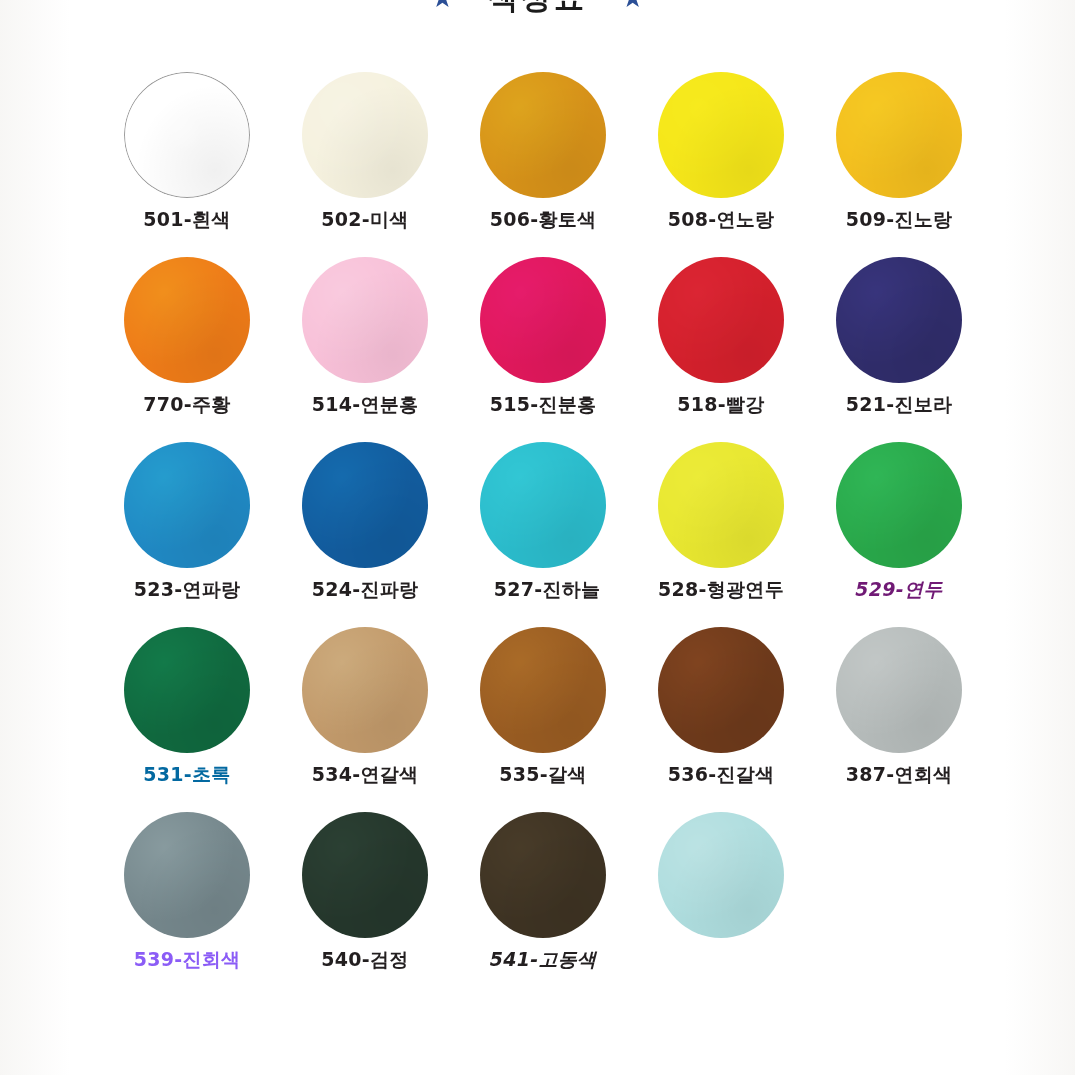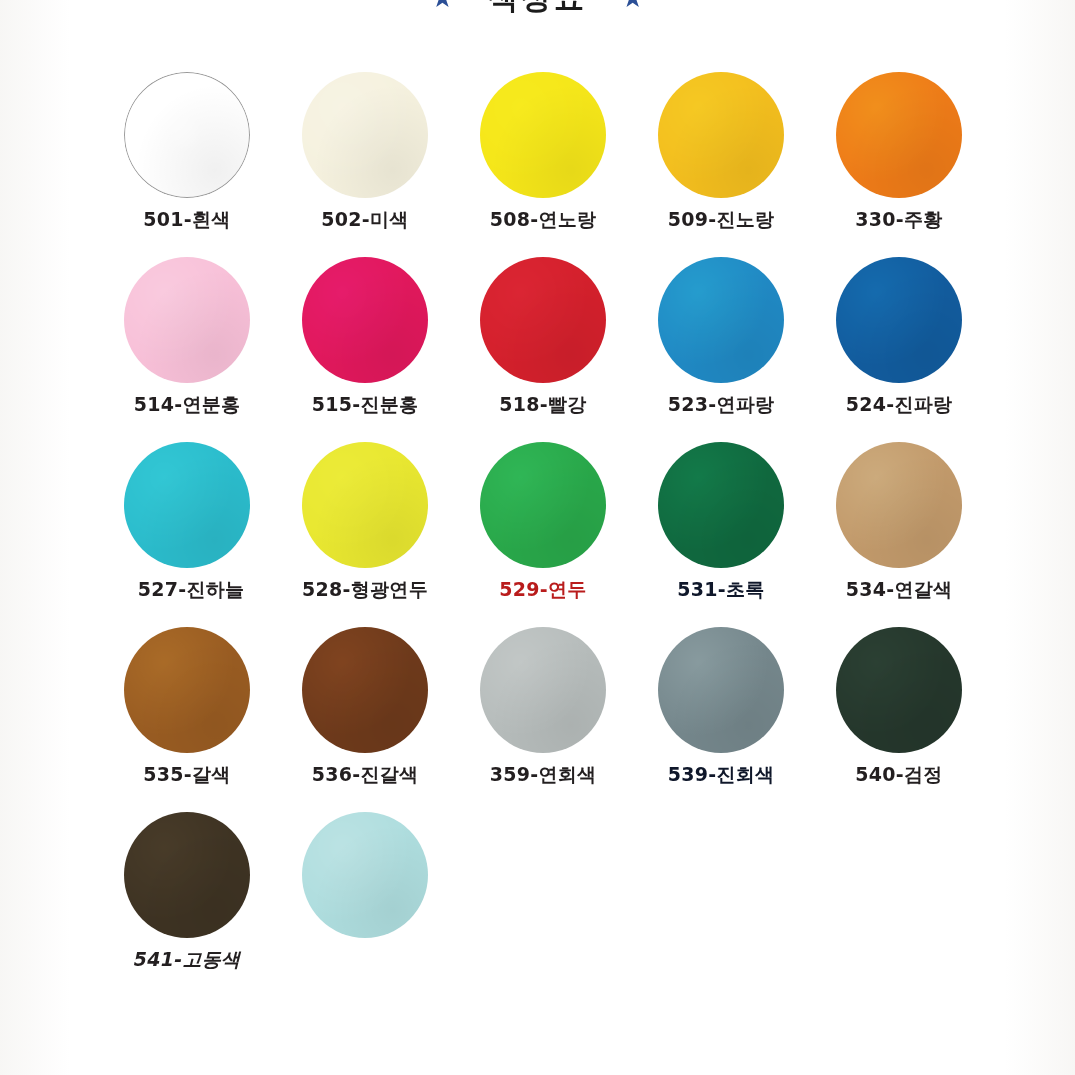--- a/index.html
+++ b/index.html
@@ -144,35 +144,41 @@
         <div class="cell-label" style="color: rgb(35, 31, 32);">501-흰색</div>
       </div>
       <div class="cell">
         <div class="swatch-wrap">
           <div class="swatch" style="background-color: rgb(245, 241, 222);"></div>
         </div>
         <div class="cell-label" style="color: rgb(35, 31, 32);">502-미색</div>
       </div>
       <div class="cell">
         <div class="swatch-wrap">
+          <div class="swatch" style="background-color: rgb(215, 146, 25);"></div>
+        </div>
+        <div class="cell-label" style="color: rgb(35, 31, 32);">506-황토색</div>
+      </div>
+      <div class="cell">
+        <div class="swatch-wrap">
           <div class="swatch" style="background-color: rgb(245, 230, 25);"></div>
         </div>
         <div class="cell-label" style="color: rgb(35, 31, 32);">508-연노랑</div>
       </div>
       <div class="cell">
         <div class="swatch-wrap">
           <div class="swatch" style="background-color: rgb(243, 190, 30);"></div>
         </div>
         <div class="cell-label" style="color: rgb(35, 31, 32);">509-진노랑</div>
       </div>
       <div class="cell">
         <div class="swatch-wrap">
           <div class="swatch" style="background-color: rgb(238, 123, 24);"></div>
         </div>
-        <div class="cell-label" style="color: rgb(35, 31, 32);">330-주황</div>
+        <div class="cell-label" style="color: rgb(35, 31, 32);">770-주황</div>
       </div>
       <div class="cell">
         <div class="swatch-wrap">
           <div class="swatch" style="background-color: rgb(248, 192, 216);"></div>
         </div>
         <div class="cell-label" style="color: rgb(35, 31, 32);">514-연분홍</div>
       </div>
       <div class="cell">
         <div class="swatch-wrap">
           <div class="swatch" style="background-color: rgb(225, 24, 92);"></div>
@@ -180,20 +186,26 @@
         <div class="cell-label" style="color: rgb(35, 31, 32);">515-진분홍</div>
       </div>
       <div class="cell">
         <div class="swatch-wrap">
           <div class="swatch" style="background-color: rgb(212, 32, 44);"></div>
         </div>
         <div class="cell-label" style="color: rgb(35, 31, 32);">518-빨강</div>
       </div>
       <div class="cell">
         <div class="swatch-wrap">
+          <div class="swatch" style="background-color: rgb(48, 45, 107);"></div>
+        </div>
+        <div class="cell-label" style="color: rgb(35, 31, 32);">521-진보라</div>
+      </div>
+      <div class="cell">
+        <div class="swatch-wrap">
           <div class="swatch" style="background-color: rgb(32, 137, 196);"></div>
         </div>
         <div class="cell-label" style="color: rgb(35, 31, 32);">523-연파랑</div>
       </div>
       <div class="cell">
         <div class="swatch-wrap">
           <div class="swatch" style="background-color: rgb(18, 92, 158);"></div>
         </div>
         <div class="cell-label" style="color: rgb(35, 31, 32);">524-진파랑</div>
       </div>
@@ -206,27 +218,27 @@
       <div class="cell">
         <div class="swatch-wrap">
           <div class="swatch" style="background-color: rgb(232, 231, 48);"></div>
         </div>
         <div class="cell-label" style="color: rgb(35, 31, 32);">528-형광연두</div>
       </div>
       <div class="cell">
         <div class="swatch-wrap">
           <div class="swatch" style="background-color: rgb(41, 168, 74);"></div>
         </div>
-        <div class="cell-label" style="color: #b91c1c;">529-연두</div>
+        <div class="cell-label" style="color: #701a75; font-style: italic;">529-연두</div>
       </div>
       <div class="cell">
         <div class="swatch-wrap">
           <div class="swatch" style="background-color: rgb(16, 105, 63);"></div>
         </div>
-        <div class="cell-label" style="color: #0f172a;">531-초록</div>
+        <div class="cell-label" style="color: #0369a1;">531-초록</div>
       </div>
       <div class="cell">
         <div class="swatch-wrap">
           <div class="swatch" style="background-color: rgb(194, 154, 107);"></div>
         </div>
         <div class="cell-label" style="color: rgb(35, 31, 32);">534-연갈색</div>
       </div>
       <div class="cell">
         <div class="swatch-wrap">
           <div class="swatch" style="background-color: rgb(153, 92, 34);"></div>
@@ -236,27 +248,27 @@
       <div class="cell">
         <div class="swatch-wrap">
           <div class="swatch" style="background-color: rgb(110, 58, 27);"></div>
         </div>
         <div class="cell-label" style="color: rgb(35, 31, 32);">536-진갈색</div>
       </div>
       <div class="cell">
         <div class="swatch-wrap">
           <div class="swatch" style="background-color: rgb(182, 188, 187);"></div>
         </div>
-        <div class="cell-label" style="color: rgb(35, 31, 32);">359-연회색</div>
+        <div class="cell-label" style="color: rgb(35, 31, 32);">387-연회색</div>
       </div>
       <div class="cell">
         <div class="swatch-wrap">
           <div class="swatch" style="background-color: rgb(117, 135, 140);"></div>
         </div>
-        <div class="cell-label" style="color: #0f172a;">539-진회색</div>
+        <div class="cell-label" style="color: #8b5cf6;">539-진회색</div>
       </div>
       <div class="cell">
         <div class="swatch-wrap">
           <div class="swatch" style="background-color: rgb(37, 55, 44);"></div>
         </div>
         <div class="cell-label" style="color: rgb(35, 31, 32);">540-검정</div>
       </div>
       <div class="cell">
         <div class="swatch-wrap">
           <div class="swatch" style="background-color: rgb(62, 51, 35);"></div>

